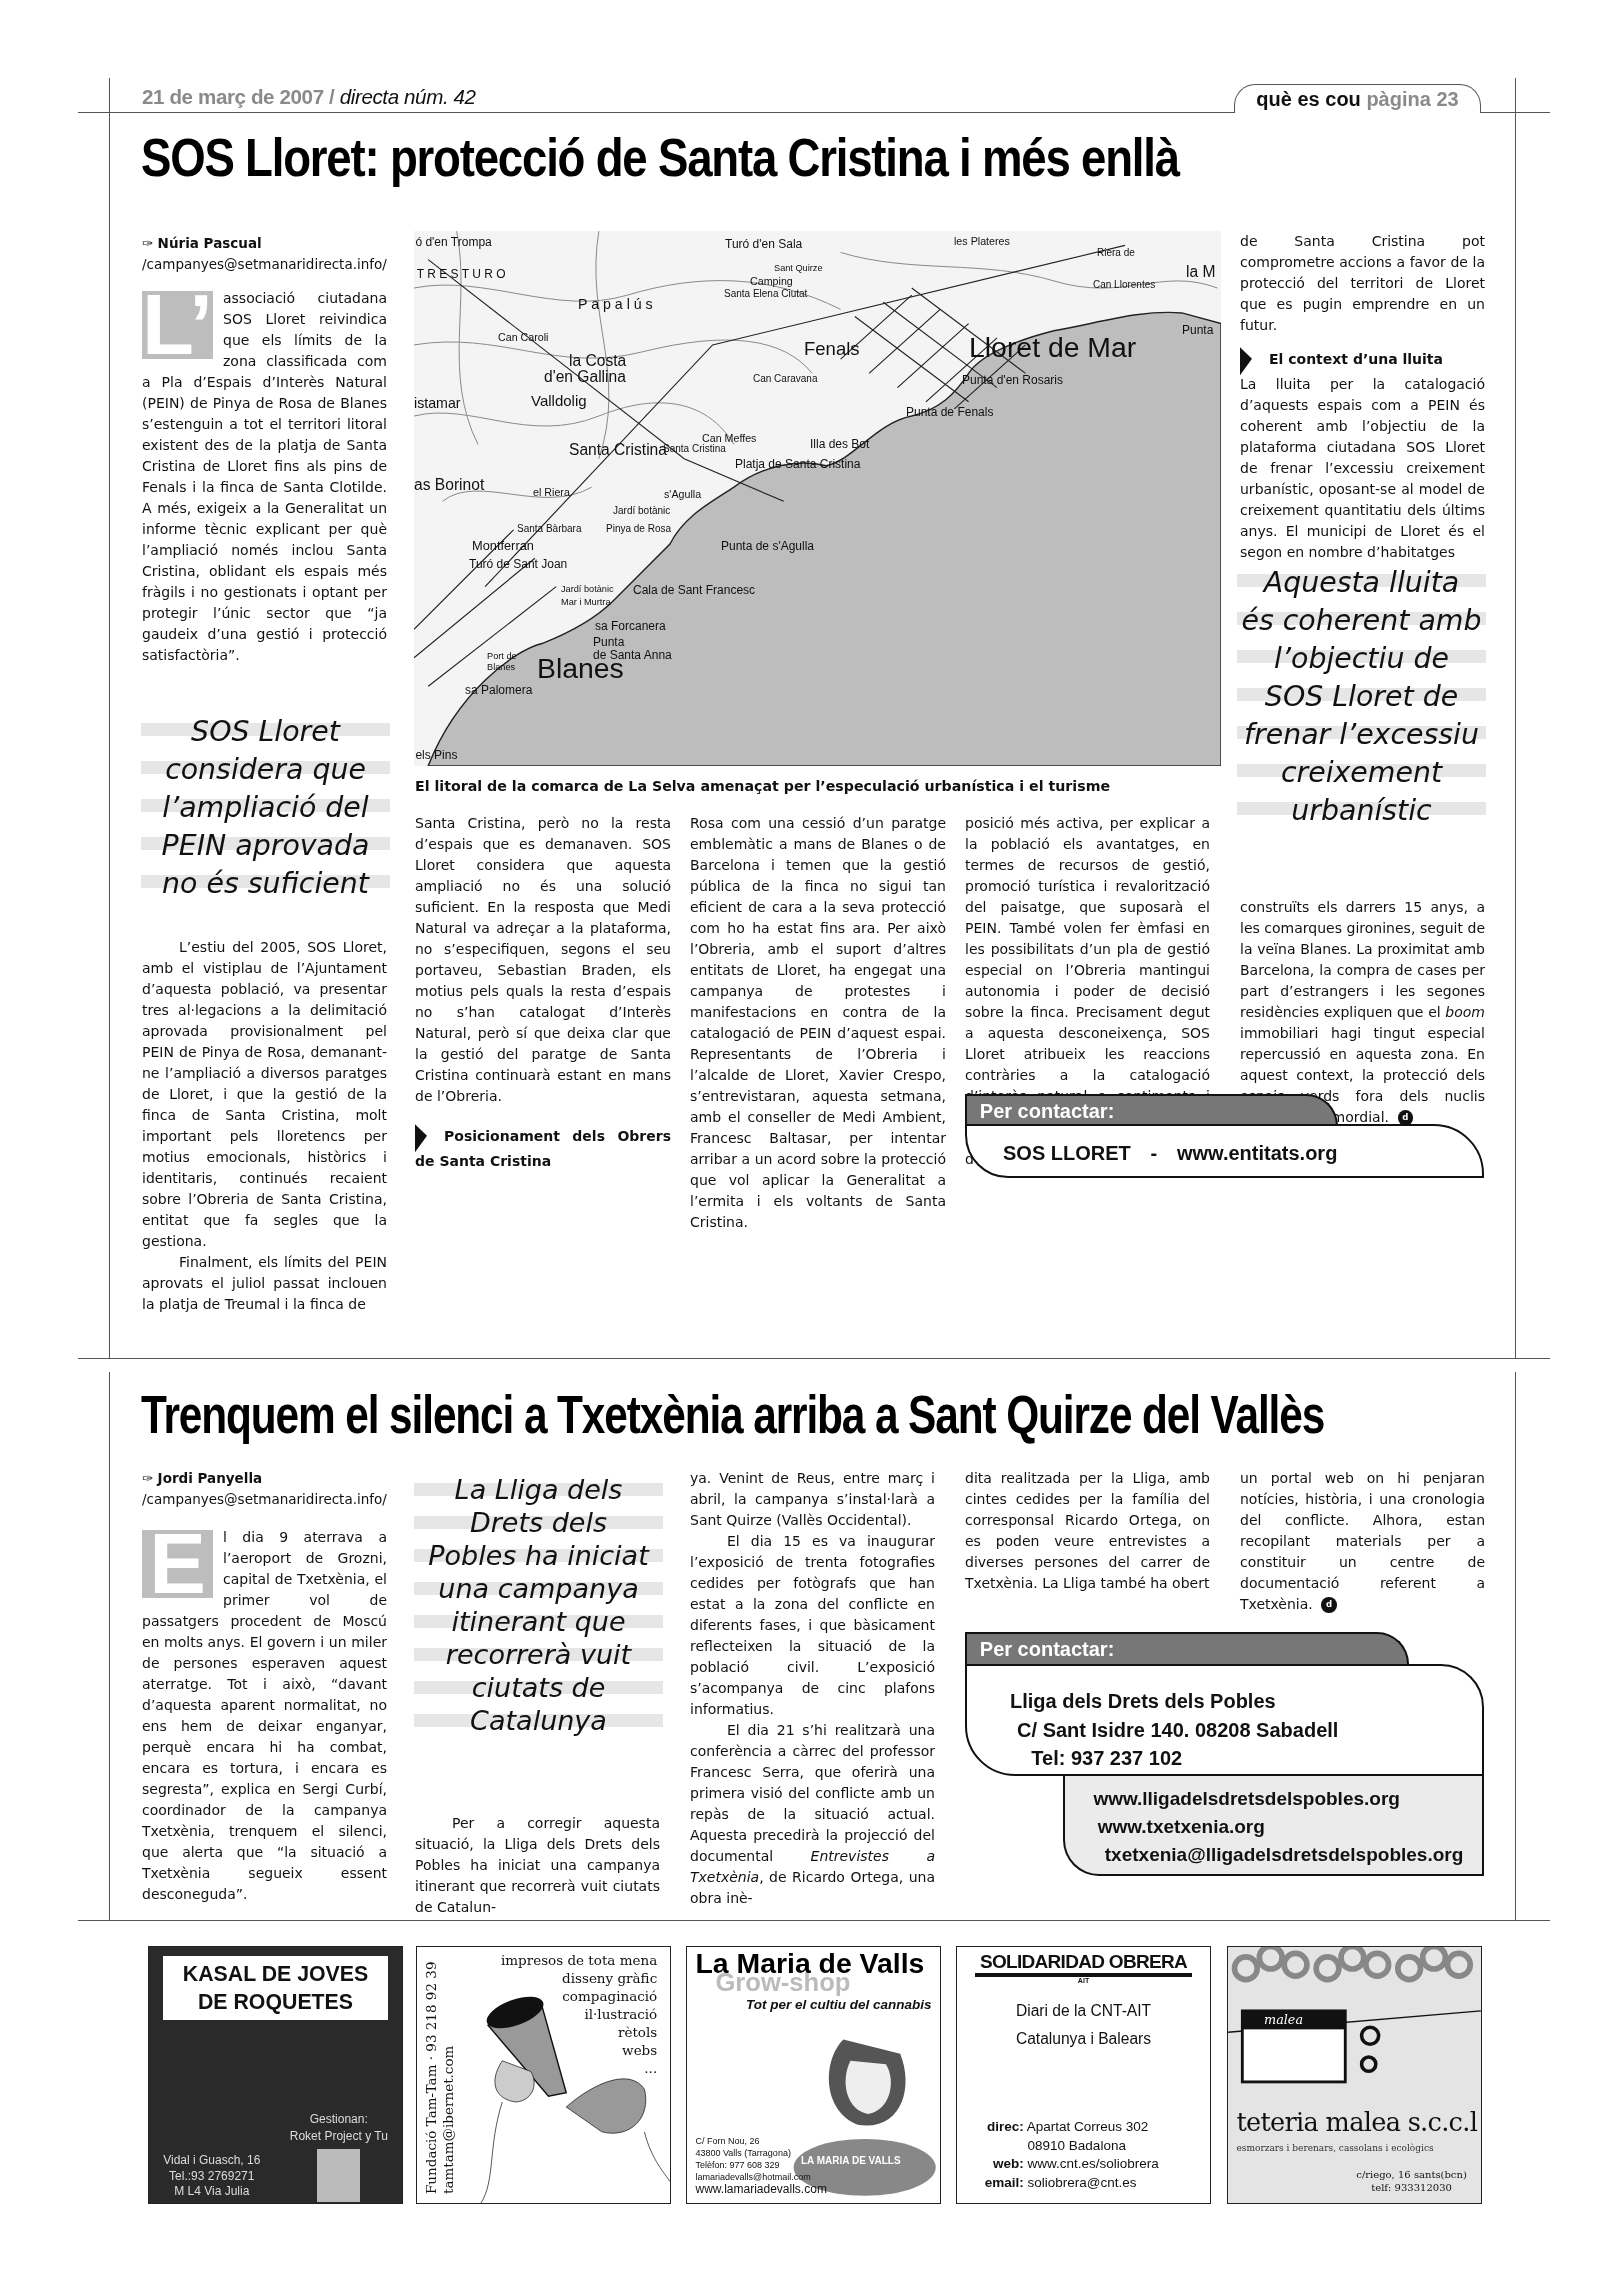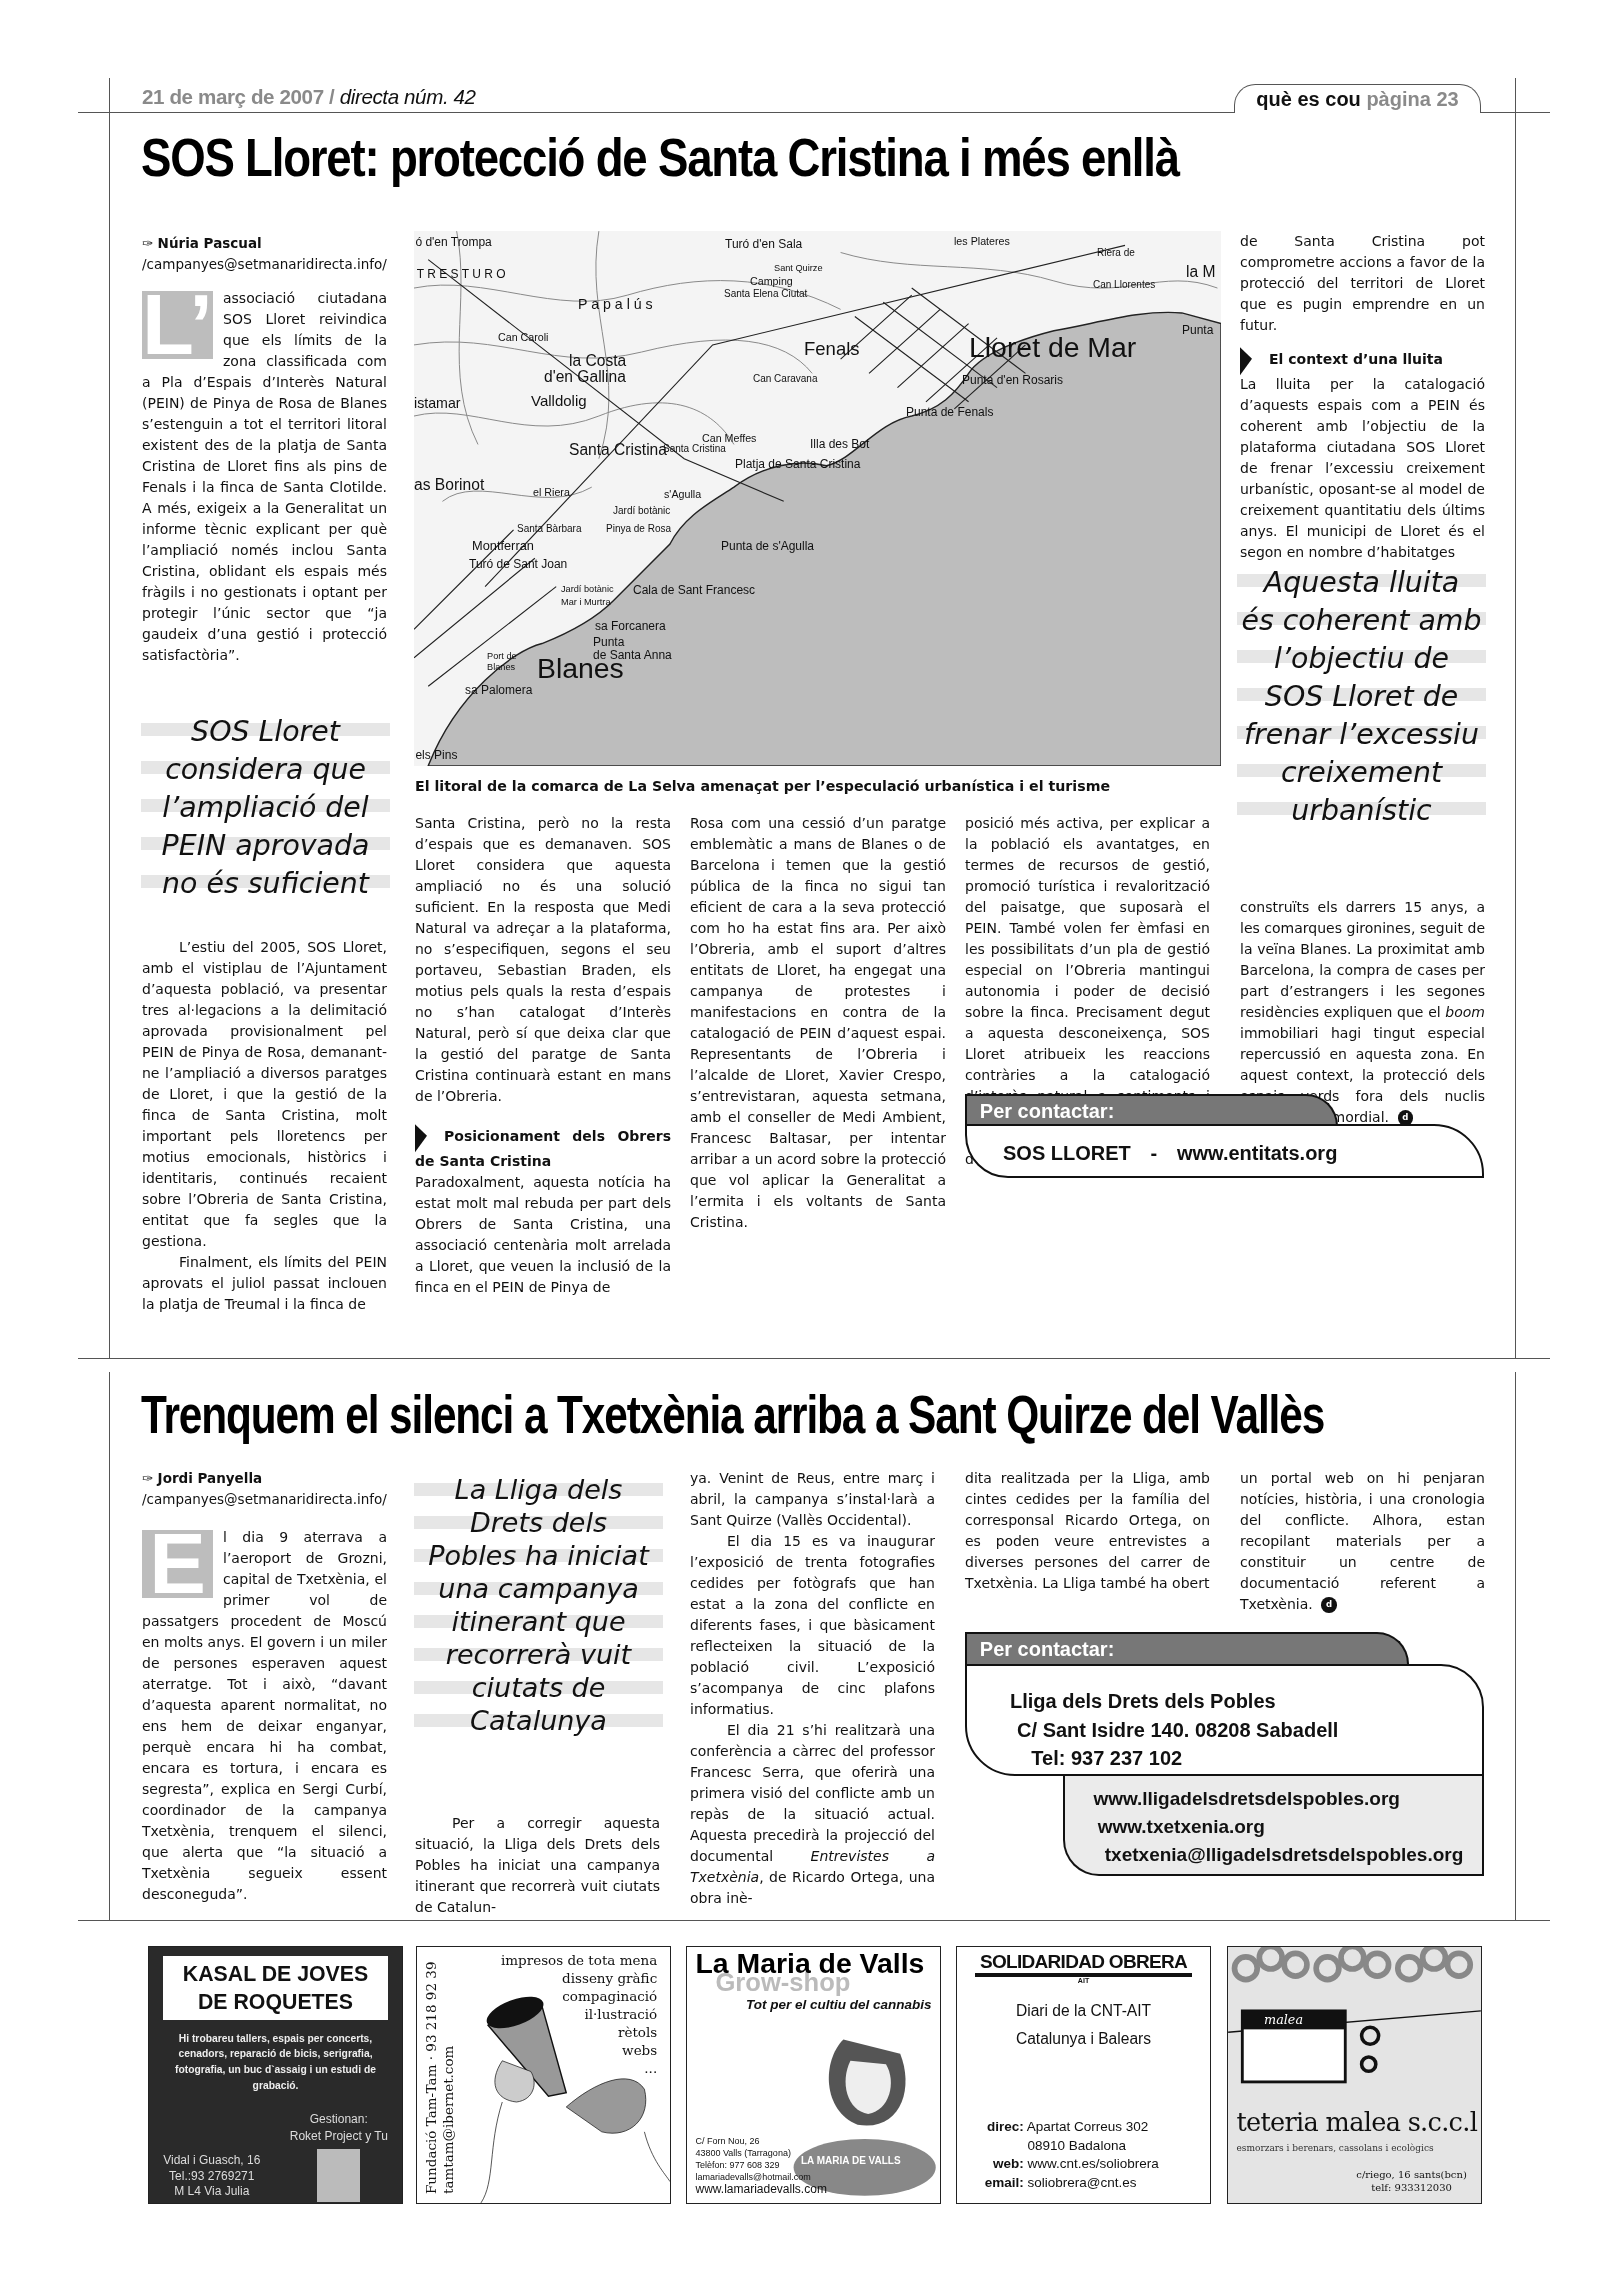--- a/index.html
+++ b/index.html
@@ -148,21 +148,20 @@
       <div class="lbl" style="left: 772px; top: 32px; font-size: 15.6px;">la M</div>
       <div class="lbl" style="left: 768px; top: 92px; font-size: 12px;">Punta</div>
     </div>
 </div>
 
 <div class="abs caption" style="left:415px;top:778px;width:807px;">El litoral de la comarca de La Selva amenaçat per l’especulació urbanística i el turisme</div>
 
 <div class="abs col" style="left:415px;top:813px;width:256px;">
   <p>Santa Cristina, però no la resta d’espais que es demanaven. SOS Lloret considera que aquesta ampliació no és una solució suficient. En la resposta que Medi Natural va adreçar a la plataforma, no s’especifiquen, segons el seu portaveu, Sebastian Braden, els motius pels quals la resta d’espais no s’han catalogat d’Interès Natural, però sí que deixa clar que la gestió del paratge de Santa Cristina continuarà estant en mans de l’Obreria.</p>
   <p class="subhead" style="margin-top:15.6px;"><span class="tri"></span><span>Posicionament dels Obrers de Santa Cristina</span></p>
-  <p>Paradoxalment, aquesta notícia ha estat molt mal rebuda per part dels Obrers de Santa Cristina, una associació centenària molt arrelada a Lloret, que veuen la inclusió de la finca en el PEIN de Pinya de</p>
 </div>
 
 <div class="abs col" style="left:690px;top:813px;width:256px;">
   <p>Rosa com una cessió d’un paratge emblemàtic a mans de Blanes o de Barcelona i temen que la gestió pública de la finca no sigui tan eficient de cara a la seva protecció com ho ha estat fins ara. Per això l’Obreria, amb el suport d’altres entitats de Lloret, ha engegat una campanya de protestes i manifestacions en contra de la catalogació de PEIN d’aquest espai. Representants de l’Obreria i l’alcalde de Lloret, Xavier Crespo, s’entrevistaran, aquesta setmana, amb el conseller de Medi Ambient, Francesc Baltasar, per intentar arribar a un acord sobre la protecció que vol aplicar la Generalitat a l’ermita i els voltants de Santa Cristina.</p>
 </div>
 
 <div class="abs col" style="left:965px;top:813px;width:245px;">
   <p>posició més activa, per explicar a la població els avantatges, en termes de recursos de gestió, promoció turística i revalorització del paisatge, que suposarà el PEIN. També volen fer èmfasi en les possibilitats d’un pla de gestió especial on l’Obreria mantingui autonomia i poder de decisió sobre la finca. Precisament degut a aquesta desconeixença, SOS Lloret atribueix les reaccions contràries a la catalogació d’interès natural a sentiments i emocions. Considera a més que la negativa a formar part del PEIN del paratge</p>
 </div>
 
@@ -248,21 +247,20 @@
   <div style="padding-left:14.2px;">www.lligadelsdretsdelspobles.org</div>
   <div style="padding-left:18.5px;">www.txetxenia.org</div>
   <div style="padding-left:25.6px;">txetxenia@lligadelsdretsdelspobles.org</div>
 </div>
 
 <div class="ad" style="left:148px;width:253px;background:#2a2a2a;color:#eee;font-family:'Liberation Sans',sans-serif;">
   <div style="margin:8.5px 14.2px 0;background:#fff;color:#111;height:64px;text-align:center;font-weight:bold;font-size:21.3px;line-height:28.4px;padding-top:4.3px;box-sizing:border-box;">
     <div>KASAL DE JOVES</div>
     <div>DE ROQUETES</div>
   </div>
-  <div style="text-align:center;font-weight:bold;font-size:10.3px;line-height:15.6px;padding:11.4px 10px 0;">Hi trobareu tallers, espais per concerts, cenadors, reparació de bicis, serigrafia, fotografia, un buc d`assaig i un estudi de grabació.</div>
   <div style="position:absolute;right:14.2px;top:164px;text-align:center;font-size:12px;line-height:17px;color:#ddd;">
     <div>Gestionan:</div>
     <div>Roket Project y Tu</div>
     <div style="width:43px;height:53px;background:#bbb;margin:4.3px auto 0;"></div>
   </div>
   <div style="position:absolute;left:14.2px;top:206px;text-align:center;font-size:12px;line-height:15.6px;color:#ddd;">
     <div>Vidal i Guasch, 16</div>
     <div>Tel.:93 2769271</div>
     <div>M L4 Via Julia</div>
   </div>

